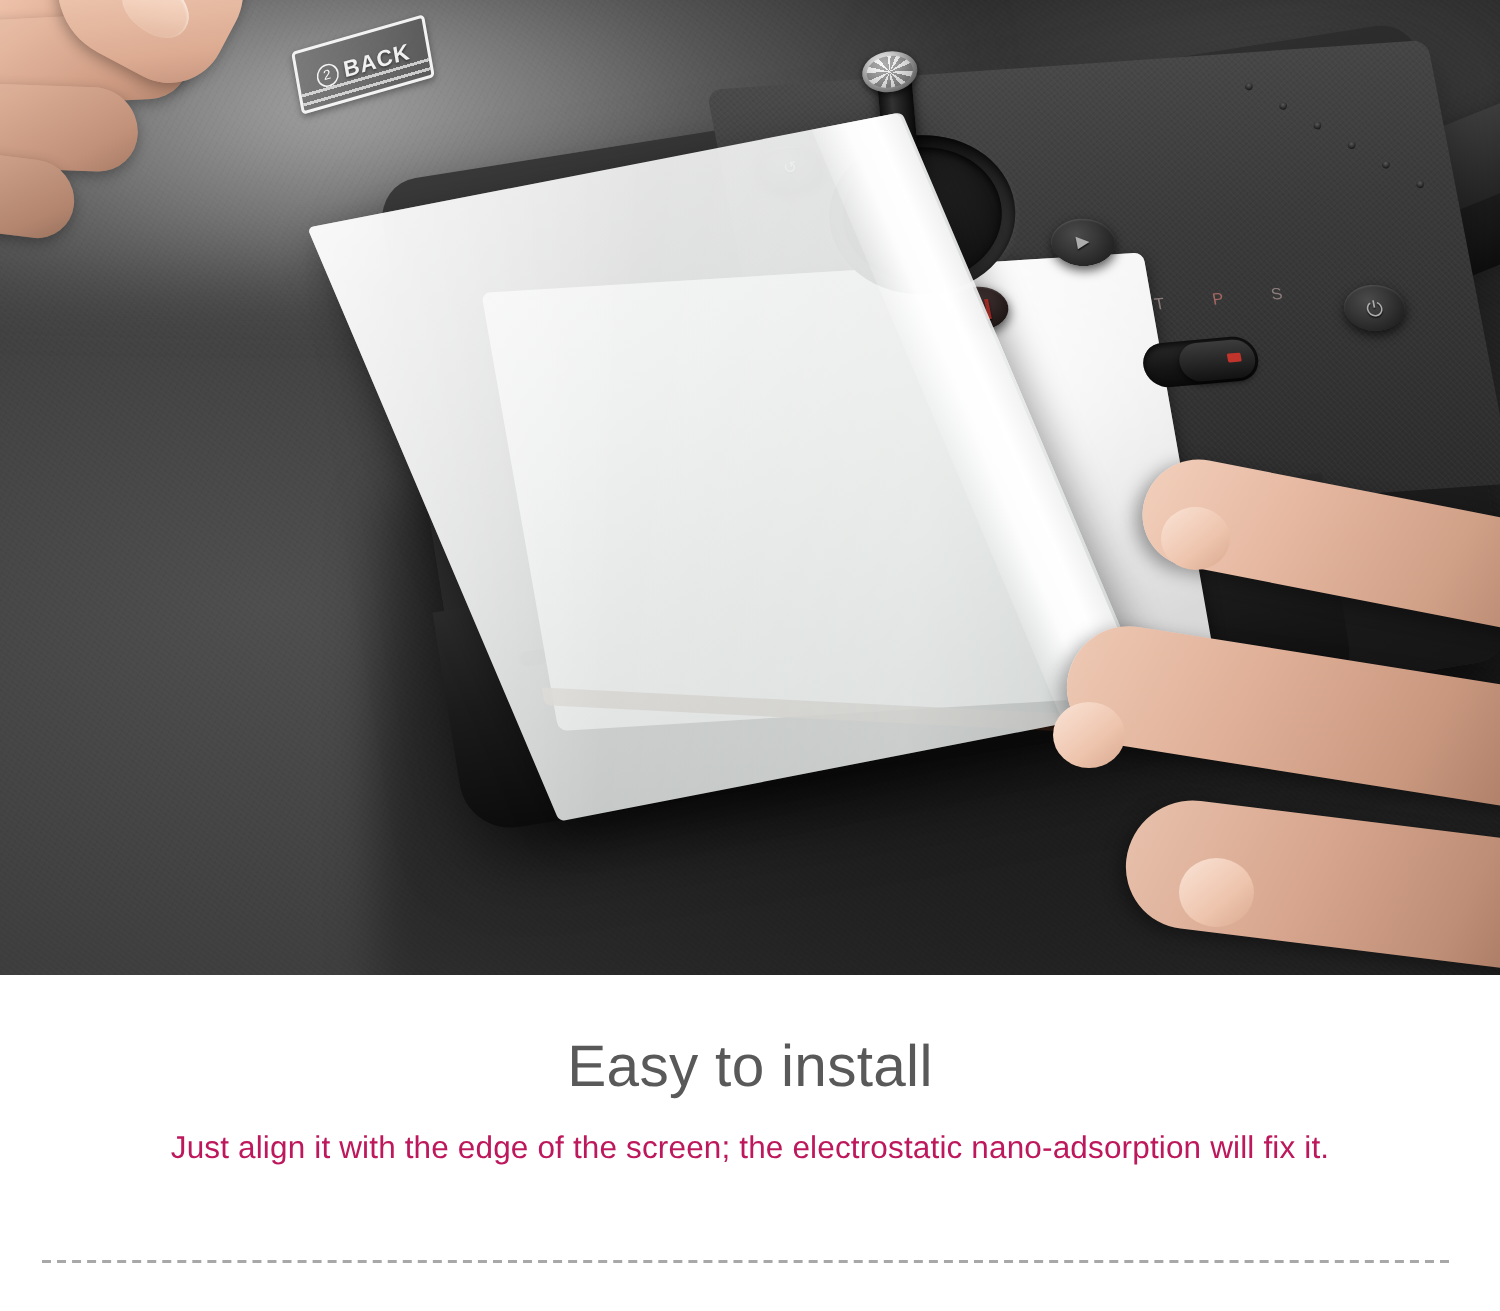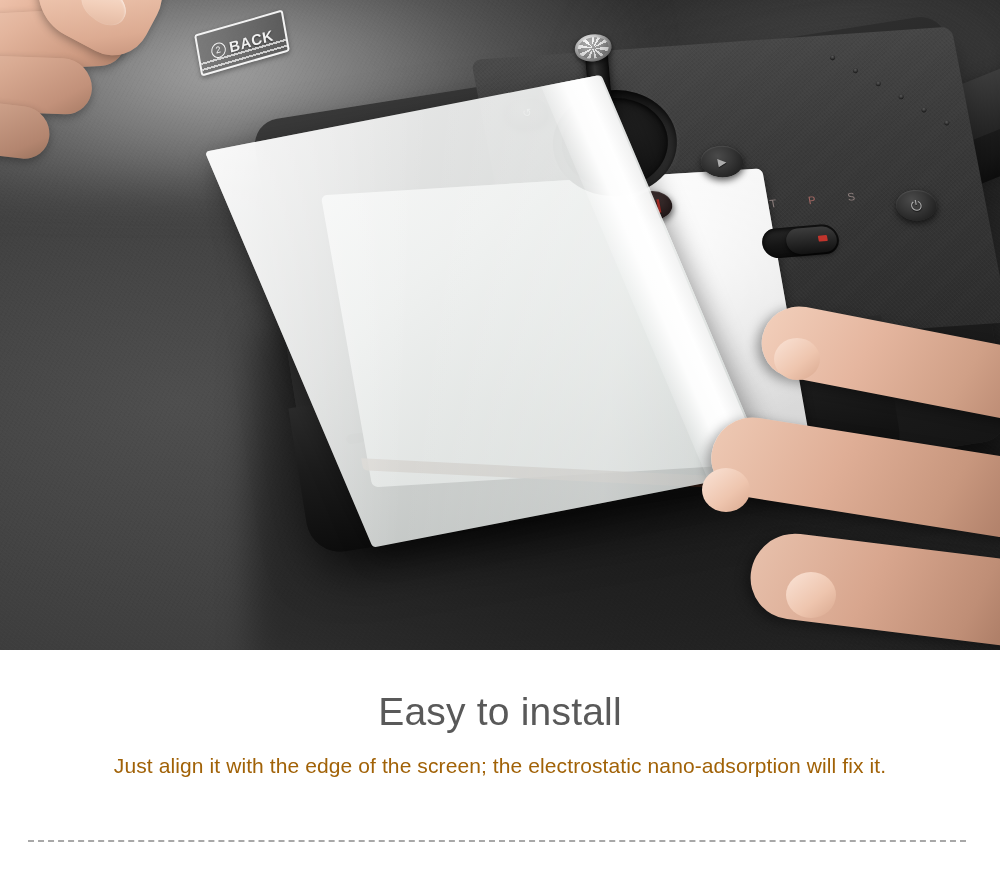--- a/index.html
+++ b/index.html
@@ -421,21 +421,21 @@
     color: #595959;
     letter-spacing: .2px;
   }
   .caption-sub {
     position: absolute;
     left: 0; top: 104px;
     width: 1000px;
     text-align: center;
     font-size: 21px;
     font-weight: normal;
-    color: #a16207;
+    color: #be185d;
     letter-spacing: .1px;
   }
   .divider {
     position: absolute;
     left: 28px; top: 190px;
     width: 938px;
     height: 0;
     border-top: 2px dashed #a8a8a8;
   }
 </style>

